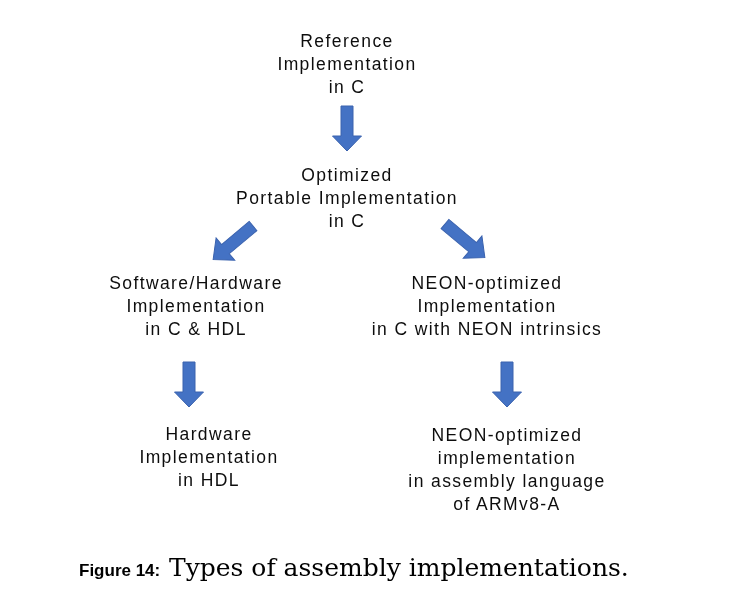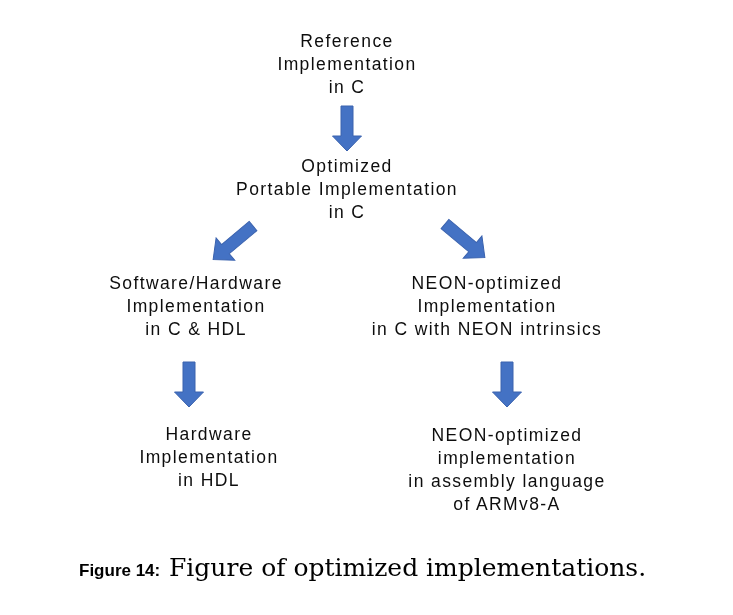--- a/index.html
+++ b/index.html
@@ -47,21 +47,21 @@
 <div class="canvas">
 
   <div class="node" style="left:347px; top:30px;">Reference
 Implementation
 in C</div>
 
   <svg class="arrow" style="left:331px; top:105px;" width="32" height="47" viewBox="0 0 32 47">
     <polygon points="-6,0 6,0 6,30 14.5,30 0,45 -14.5,30 -6,30" transform="translate(16,1)" stroke-width="1" fill="#4472C4" stroke="#3A62AE"></polygon>
   </svg>
 
-  <div class="node" style="left:347px; top:155px;">Optimized
+  <div class="node" style="left:347px; top:164px;">Optimized
 Portable Implementation
 in C</div>
 
   <svg class="arrow" style="left:198px; top:218px;" width="64" height="64" viewBox="0 0 64 64">
     <polygon points="-6,0 6,0 6,36 14.5,36 0,52 -14.5,36 -6,36" transform="translate(55,8) rotate(50)" stroke-width="1" fill="#4472C4" stroke="#3A62AE"></polygon>
   </svg>
 
   <svg class="arrow" style="left:438px; top:216px;" width="68" height="68" viewBox="0 0 68 68">
     <polygon points="-6,0 6,0 6,36 14.5,36 0,52 -14.5,36 -6,36" transform="translate(7,8) rotate(-50)" stroke-width="1" fill="#4472C4" stroke="#3A62AE"></polygon>
   </svg>
@@ -85,16 +85,16 @@
   <div class="node" style="left:209px; top:423px;">Hardware
 Implementation
 in HDL</div>
 
   <div class="node" style="left:507px; top:424px;">NEON-optimized
 implementation
 in assembly language
 of ARMv8-A</div>
 
   <div class="caption">
-    <span class="cap-label">Figure 14:</span><span class="cap-text">Figure of optimized implementations.</span>
+    <span class="cap-label">Figure 14:</span><span class="cap-text">Types of assembly implementations.</span>
   </div>
 
 </div>
 
 </body></html>

